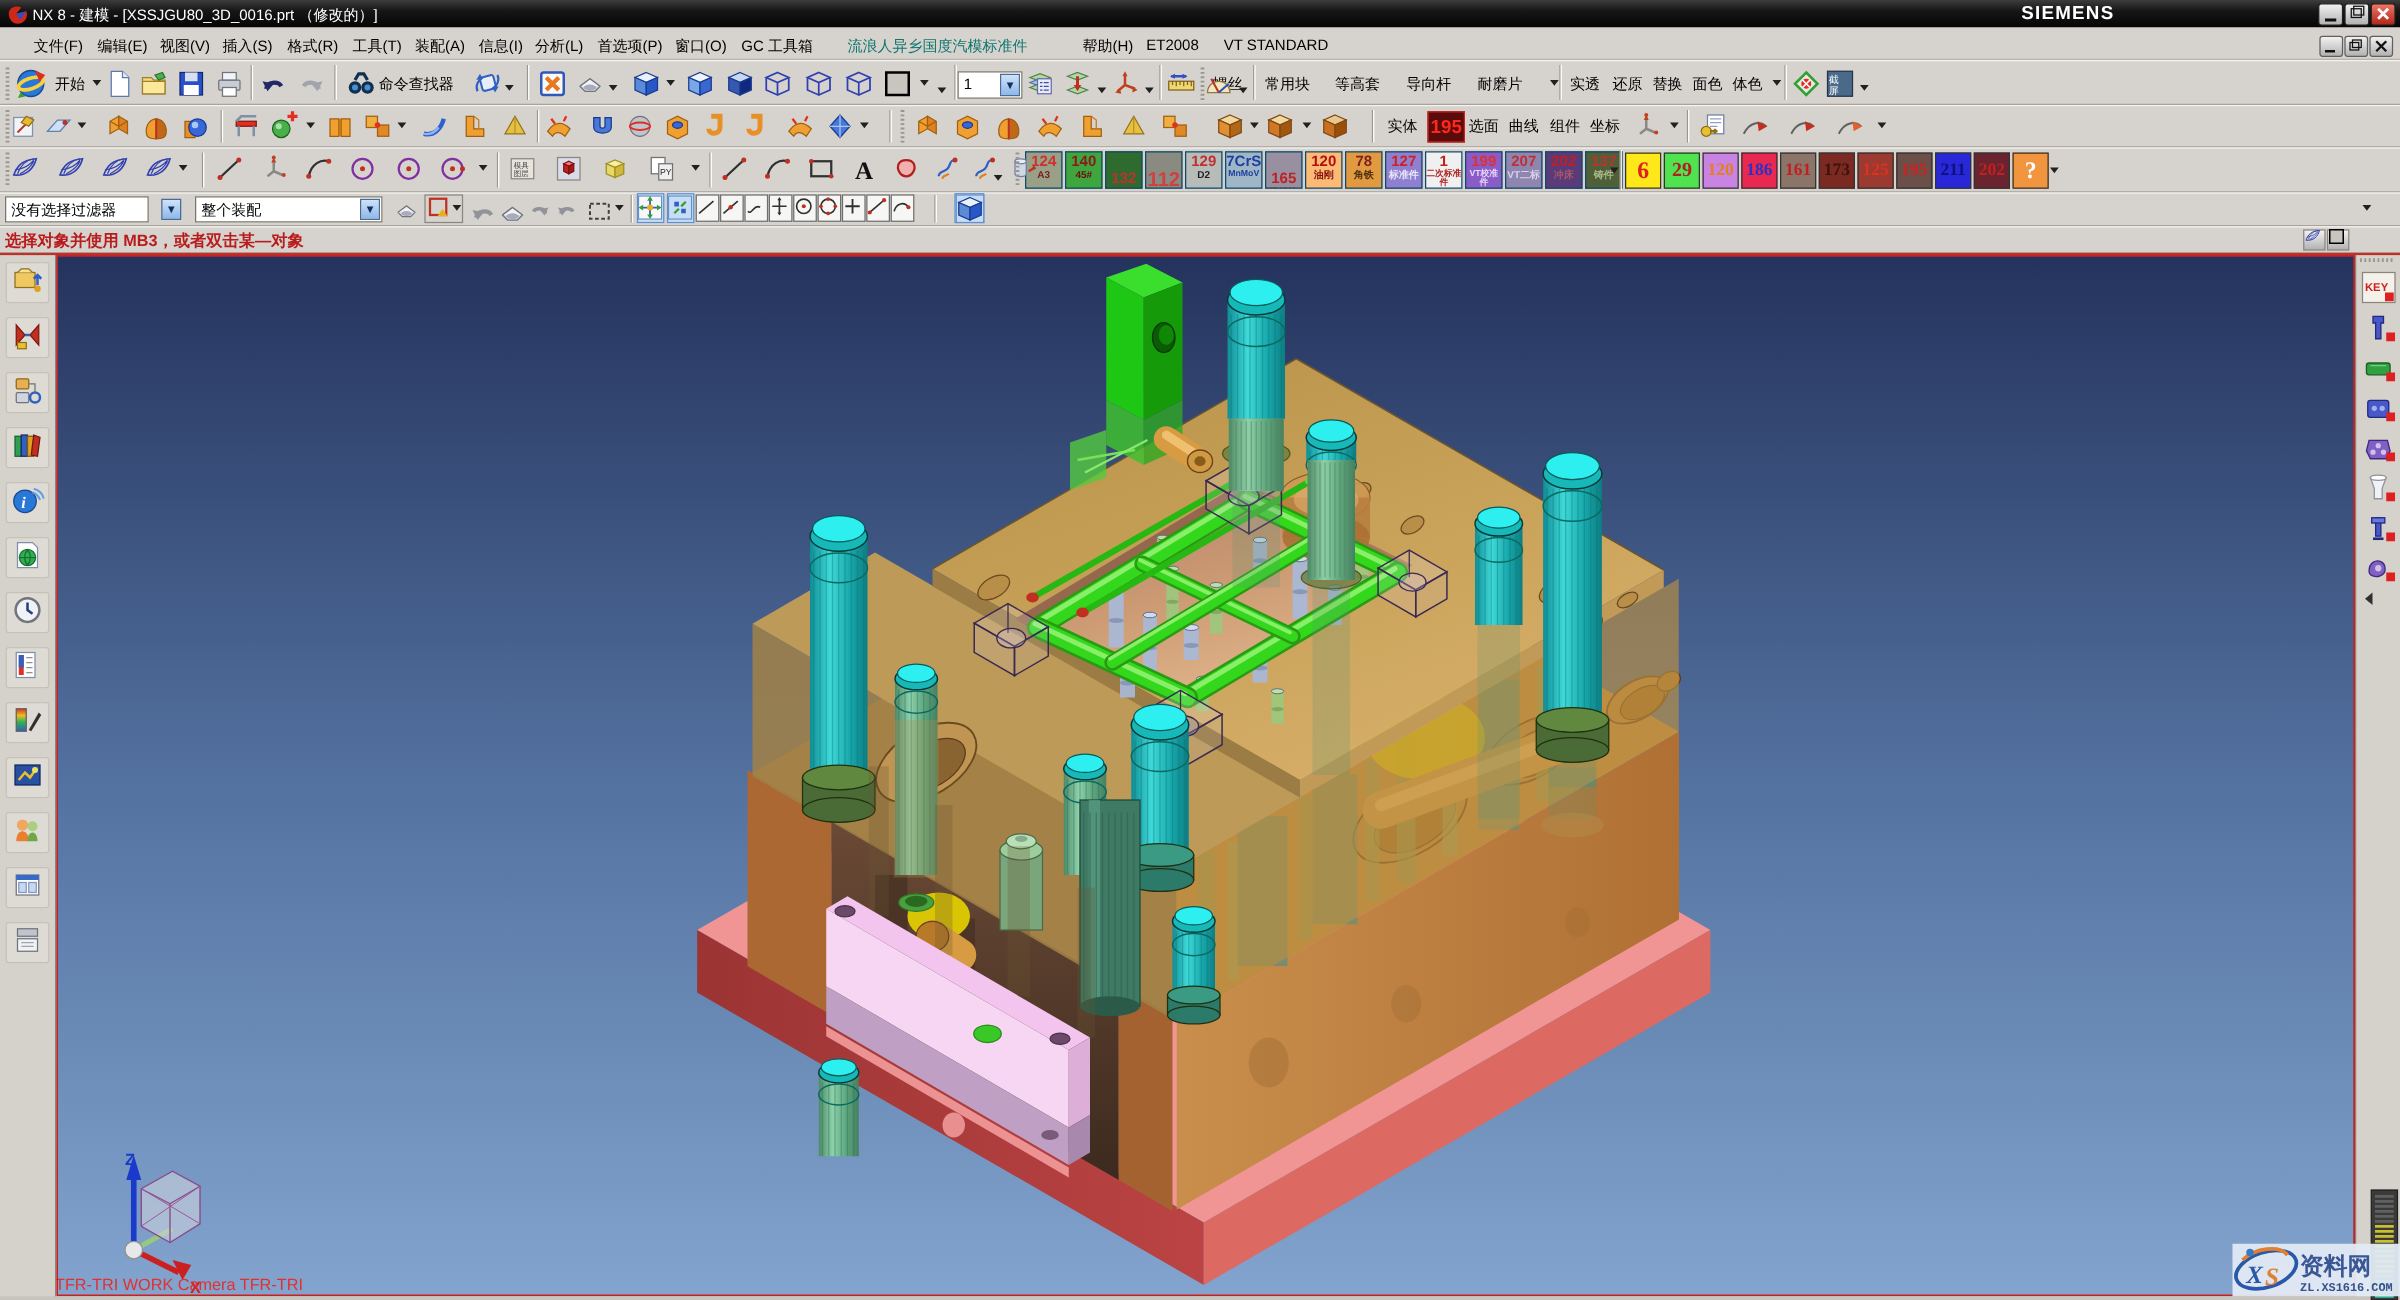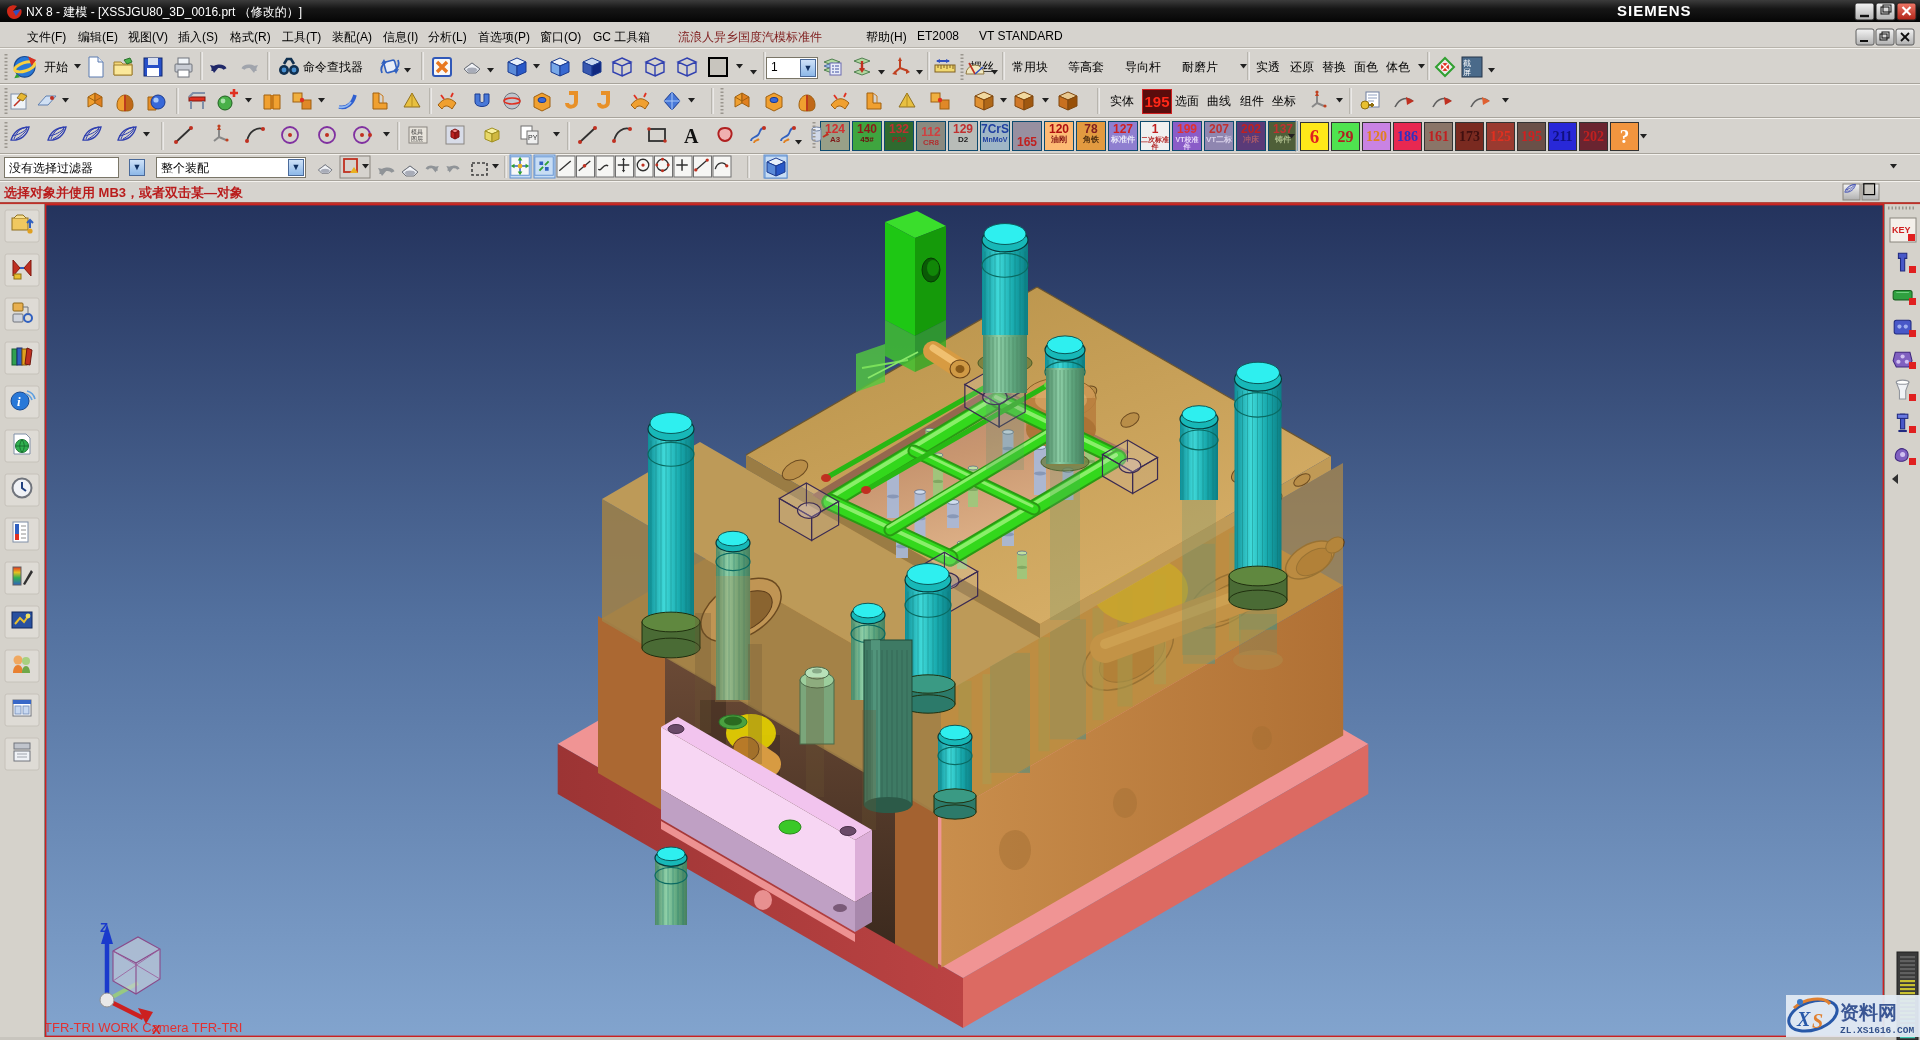--- a/index.html
+++ b/index.html
@@ -20,21 +20,21 @@
     <div class="abs" style="left:128px;top:7px;font-size:12px;color:#000;white-space:nowrap">视图(V)</div>
     <div class="abs" style="left:178px;top:7px;font-size:12px;color:#000;white-space:nowrap">插入(S)</div>
     <div class="abs" style="left:230px;top:7px;font-size:12px;color:#000;white-space:nowrap">格式(R)</div>
     <div class="abs" style="left:282px;top:7px;font-size:12px;color:#000;white-space:nowrap">工具(T)</div>
     <div class="abs" style="left:332px;top:7px;font-size:12px;color:#000;white-space:nowrap">装配(A)</div>
     <div class="abs" style="left:383px;top:7px;font-size:12px;color:#000;white-space:nowrap">信息(I)</div>
     <div class="abs" style="left:428px;top:7px;font-size:12px;color:#000;white-space:nowrap">分析(L)</div>
     <div class="abs" style="left:478px;top:7px;font-size:12px;color:#000;white-space:nowrap">首选项(P)</div>
     <div class="abs" style="left:540px;top:7px;font-size:12px;color:#000;white-space:nowrap">窗口(O)</div>
     <div class="abs" style="left:593px;top:7px;font-size:12px;color:#000;white-space:nowrap">GC 工具箱</div>
-    <div class="abs" style="left:678px;top:7px;font-size:12px;color:#7f1d1d;white-space:nowrap">流浪人异乡国度汽模标准件</div>
+    <div class="abs" style="left:678px;top:7px;font-size:12px;color:#0f766e;white-space:nowrap">流浪人异乡国度汽模标准件</div>
     <div class="abs" style="left:866px;top:7px;font-size:12px;color:#000;white-space:nowrap">帮助(H)</div>
     <div class="abs" style="left:917px;top:7px;font-size:12px;color:#000;white-space:nowrap">ET2008</div>
     <div class="abs" style="left:979px;top:7px;font-size:12px;color:#000;white-space:nowrap">VT STANDARD</div>
   </div>
 <div class="tbrow" style="top:48px;height:36px"></div>
 <div class="tbrow" style="top:84px;height:34px"></div>
 <div class="tbrow" style="top:118px;height:36px"></div>
 <div class="tbrow" style="top:154px;height:27px"></div>
 <div class="abs" style="left:0;top:181px;width:1920px;height:22px;background:#d6d3ce;border-top:1px solid #f4f2ee;border-bottom:1px solid #8a867e"></div>
 <div class="abs" style="left:4px;top:184px;font-size:13px;font-weight:bold;color:#b91c1c">选择对象并使用 MB3，或者双击某—对象</div>
@@ -58,25 +58,25 @@
 <div class="abs" style="left:1142px;top:89px;width:30px;height:25px;background:#5a0c0c;border:1px solid #d02020;color:#ff2818;font-size:15px;font-weight:bold;text-align:center;line-height:23px">195</div>
 <div class="mat" style="left:820px;top:121px;background:#98A088">
     <div style="font-size:12px;color:#D03030;margin-top:1px">124</div>
     <div style="font-size:8px;color:#801818">A3</div>
   </div>
 <div class="mat" style="left:852px;top:121px;background:#3FA53F">
     <div style="font-size:12px;color:#8B1A1A;margin-top:1px">140</div>
     <div style="font-size:8px;color:#6B1010">45#</div>
   </div>
 <div class="mat" style="left:884px;top:121px;background:#2F6A2F">
-    <div style="font-size:12px;color:#C03030;margin-top:1px">132</div>
+    <div style="font-size:12px;color:#C03030;margin-top:14px">132</div>
     <div style="font-size:8px;color:#A02020">P20</div>
   </div>
 <div class="mat" style="left:916px;top:121px;background:#8A8A80">
-    <div style="font-size:12px;color:#D04040;margin-top:4px">112</div>
+    <div style="font-size:16px;color:#D04040;margin-top:15px">112</div>
     <div style="font-size:8px;color:#B03030">CR8</div>
   </div>
 <div class="mat" style="left:948px;top:121px;background:#B8BCB8">
     <div style="font-size:12px;color:#C03030;margin-top:1px">129</div>
     <div style="font-size:8px;color:#202020">D2</div>
   </div>
 <div class="mat" style="left:980px;top:121px;background:#9FB6C6">
     <div style="font-size:12px;color:#2040A0;margin-top:1px">7CrSi</div>
     <div style="font-size:7px;color:#2040A0">MnMoV</div>
   </div>

